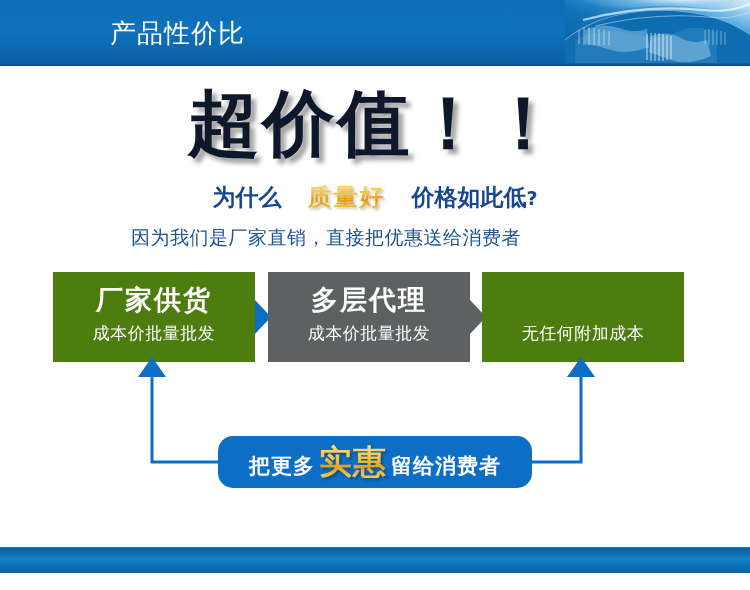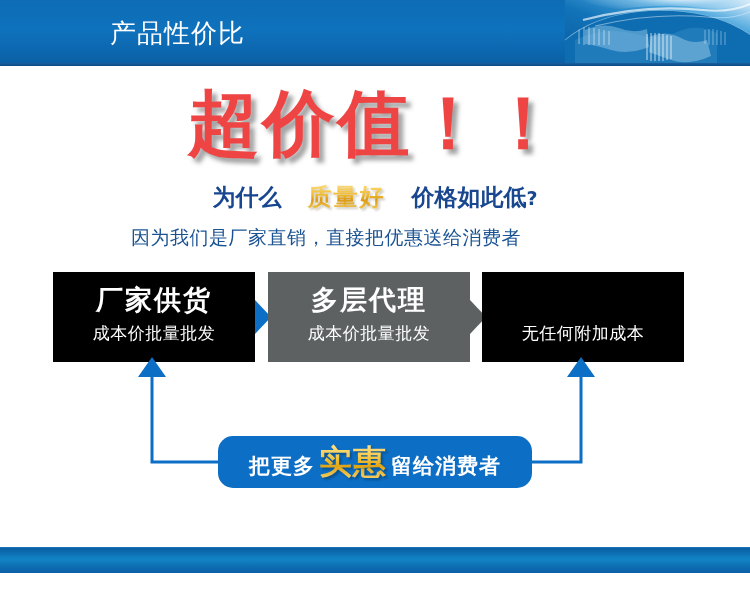--- a/index.html
+++ b/index.html
@@ -70,21 +70,21 @@
 
   
   .headline {
     position: absolute;
     left: 0;
     top: 82px;
     width: 750px;
     text-align: center;
     font-size: 72px;
     font-weight: bold;
-    color: #ef4444;
+    color: #0f172a;
     line-height: 82px;
     letter-spacing: 3px;
     text-shadow: 5px 5px 4px rgba(90,90,90,0.55);
     white-space: nowrap;
   }
 
   
   .subrow {
     position: absolute;
     left: 0;
@@ -146,21 +146,21 @@
     height: 90px;
   }
   .fbox {
     position: absolute;
     top: 0;
     width: 202px;
     height: 90px;
     text-align: center;
     color: #ffffff;
   }
-  .fbox.blue  { background: #000000; text-align: center; }
+  .fbox.blue  { background: #4d7c0f; text-align: center; }
   .fbox.gray  { background: #5d6162; }
   .fbox-1 { left: 53px; }
   .fbox-2 { left: 268px; }
   .fbox-3 { left: 482px; }
 
   .fbox-title {
     position: absolute;
     left: 0;
     top: 12px;
     width: 100%;

